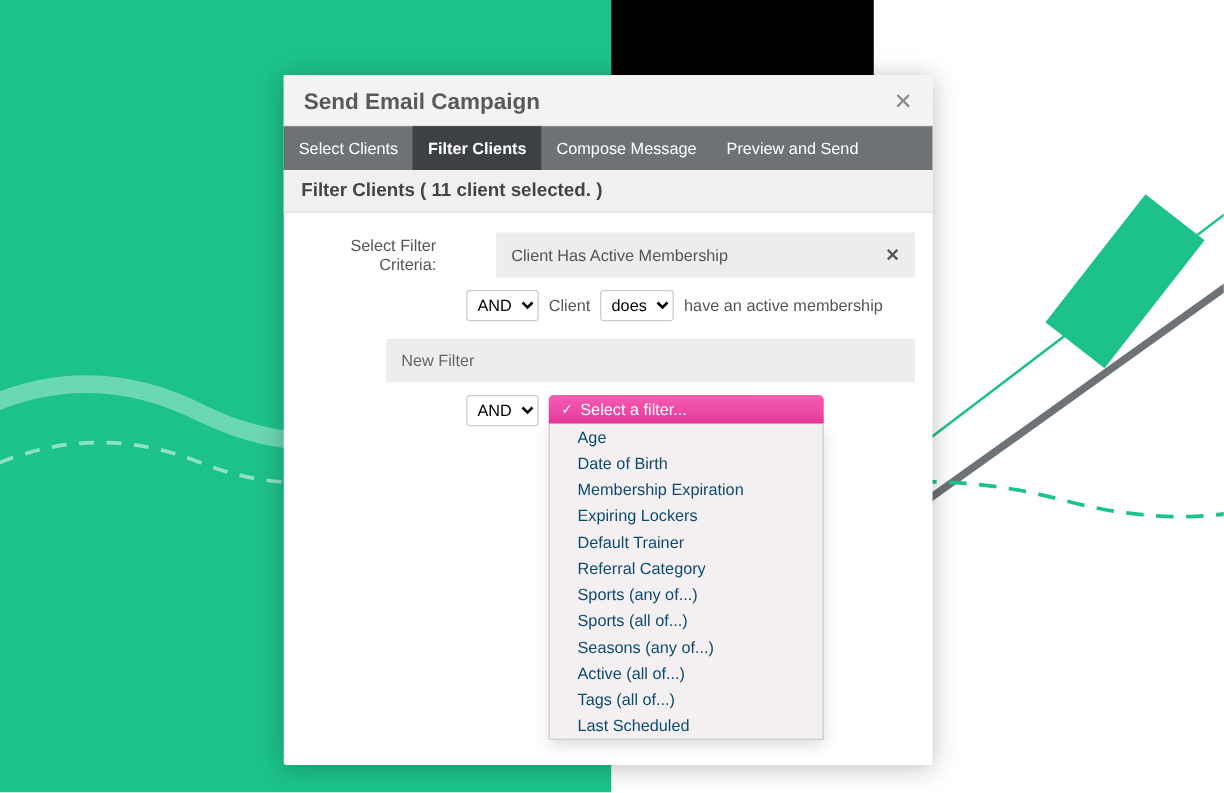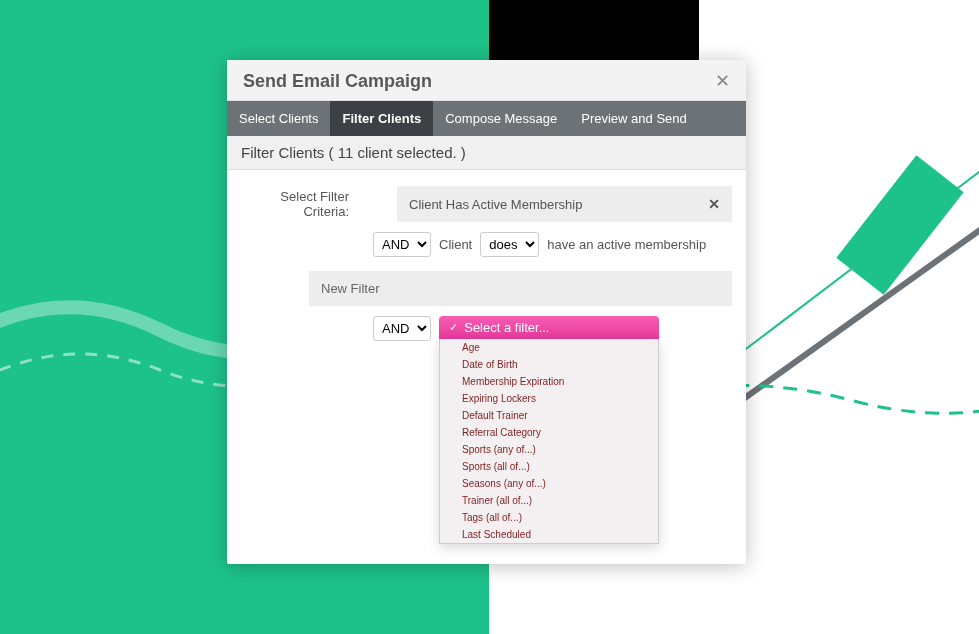--- a/index.html
+++ b/index.html
@@ -72,21 +72,21 @@
     color: #fff;
     cursor: pointer;
   }
   .tab.active {
     background: #3d4145;
     font-weight: 600;
   }
   .section-header {
     padding: 8px 14px;
     font-size: 15px;
-    font-weight: 400;
+    font-weight: 700;
     color: #444;
     background: #f0f0f0;
     border-bottom: 1px solid #ddd;
   }
   .content {
     padding: 16px 14px 20px 14px;
   }
   .row {
     display: flex;
     align-items: center;
@@ -174,22 +174,22 @@
   .dropdown-list {
     background: #f4f0f2;
     border: 1px solid #ccc;
     border-top: none;
     box-shadow: 0 4px 12px rgba(0,0,0,0.15);
     max-height: 300px;
     overflow: visible;
   }
   .dropdown-list .opt {
     padding: 3px 22px;
-    font-size: 10px;
-    color: #7f1d1d;
+    font-size: 13px;
+    color: #0c4a6e;
     cursor: pointer;
     white-space: nowrap;
   }
 </style>
 </head>
 <body>
 
 <div class="bg-green"></div>
 <div class="bg-black"></div>
 
@@ -255,21 +255,21 @@
         <div class="dropdown-list">
           <div class="opt">Age</div>
           <div class="opt">Date of Birth</div>
           <div class="opt">Membership Expiration</div>
           <div class="opt">Expiring Lockers</div>
           <div class="opt">Default Trainer</div>
           <div class="opt">Referral Category</div>
           <div class="opt">Sports (any of...)</div>
           <div class="opt">Sports (all of...)</div>
           <div class="opt">Seasons (any of...)</div>
-          <div class="opt">Trainer (all of...)</div>
+          <div class="opt">Active (all of...)</div>
           <div class="opt">Tags (all of...)</div>
           <div class="opt">Last Scheduled</div>
 
         </div>
       </div>
     </div>
   </div>
 
 </div>
 

